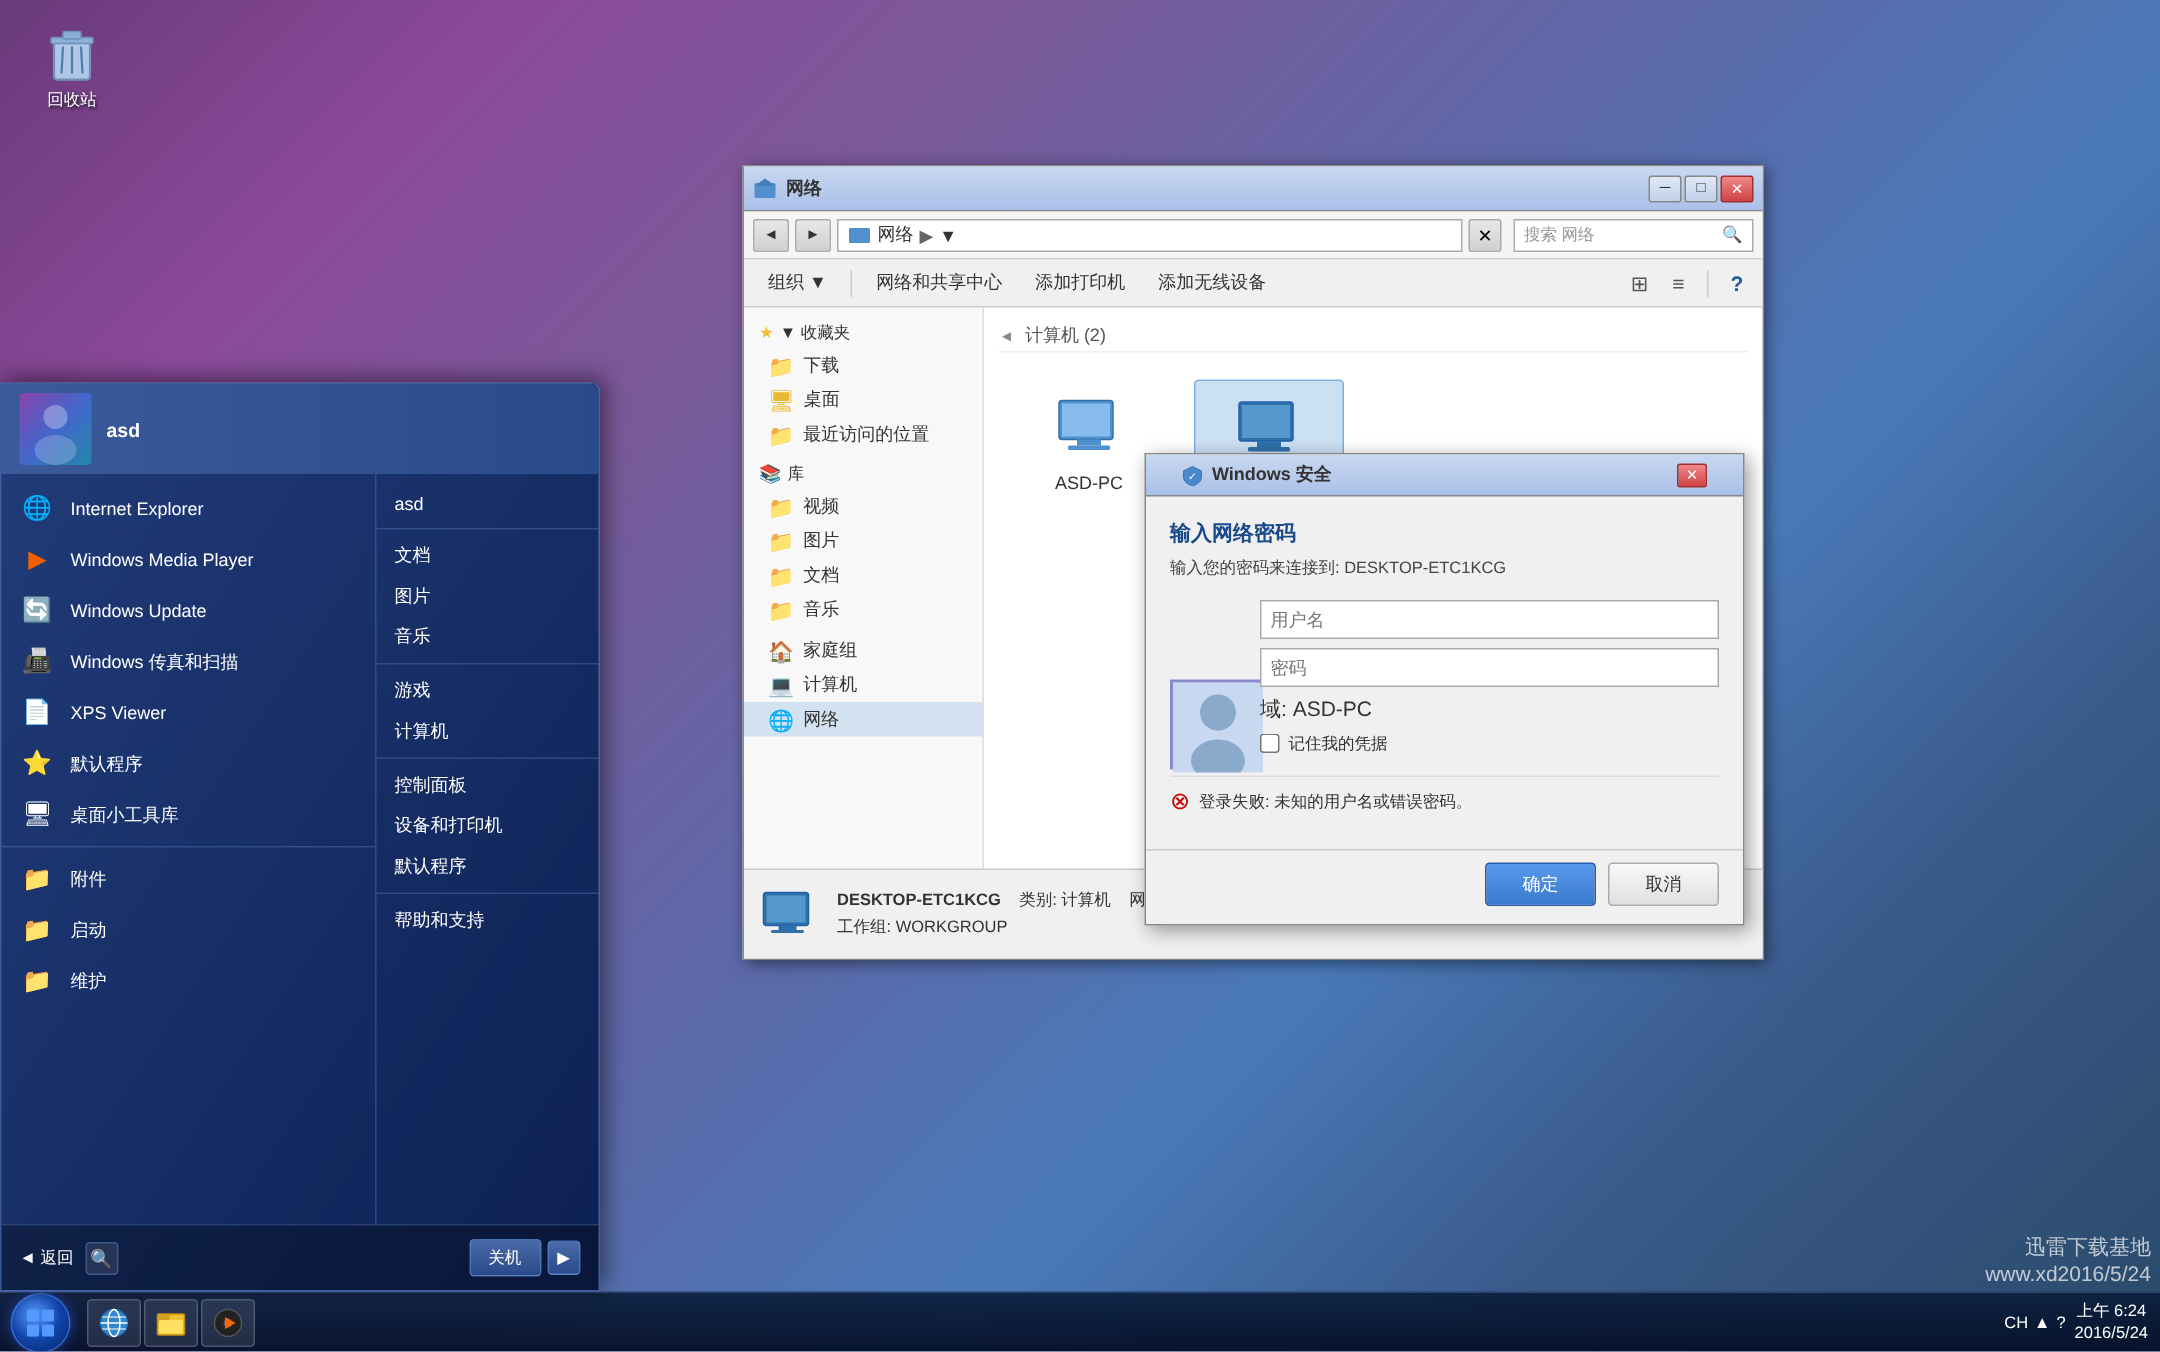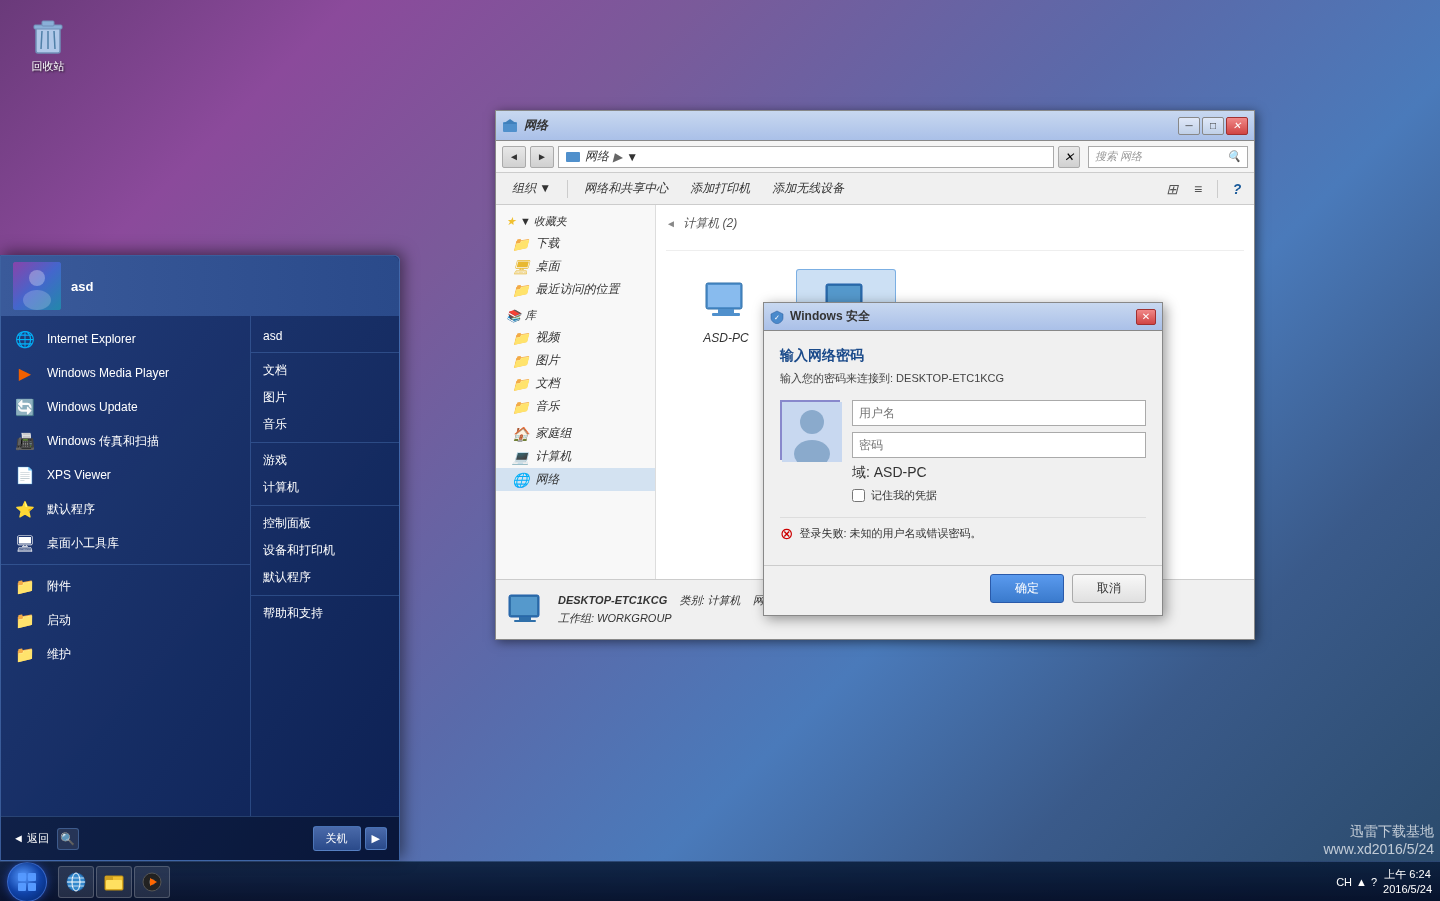--- a/index.html
+++ b/index.html
@@ -111,29 +111,28 @@
       display: flex;
       align-items: center;
       gap: 4px;
     }
 
     
     .explorer-window {
       position: absolute;
       top: 110px;
       left: 495px;
-      width: 760px;
+      width: 681px;
       height: 530px;
       background: #f0f0f0;
       border: 1px solid #888;
       box-shadow: 2px 2px 10px rgba(0,0,0,0.5);
       display: flex;
       flex-direction: column;
       z-index: 10;
-      font-style: italic;
     }
     .window-titlebar {
       height: 30px;
       background: linear-gradient(to bottom, #c8d8f0, #aac0e8);
       display: flex;
       align-items: center;
       padding: 0 6px;
       border-bottom: 1px solid #888;
       user-select: none;
     }
@@ -291,21 +290,21 @@
     .main-content {
       flex: 1;
       background: white;
       padding: 10px;
       overflow-y: auto;
     }
     .content-section-title {
       font-size: 12px;
       color: #555;
       margin-bottom: 8px;
-      padding-bottom: 18px;
+      padding-bottom: 2px;
       border-bottom: 1px solid #eee;
     }
     .computer-grid {
       display: flex;
       gap: 20px;
       flex-wrap: wrap;
       padding: 10px;
     }
     .computer-item {
       display: flex;
@@ -456,21 +455,21 @@
       background: #f0f0f0;
       border: 1px solid #888;
       box-shadow: 3px 3px 12px rgba(0,0,0,0.4);
       z-index: 50;
     }
     .dialog-titlebar {
       height: 28px;
       background: linear-gradient(to bottom, #c8d8f0, #aac0e8);
       display: flex;
       align-items: center;
-      padding: 0 6px;
+      padding: 0 24px;
       border-bottom: 1px solid #888;
     }
     .dialog-title {
       flex: 1;
       font-size: 12px;
       font-weight: bold;
       color: #333;
     }
     .dialog-close {
       width: 20px;
@@ -494,22 +493,22 @@
       font-weight: bold;
       margin-bottom: 6px;
     }
     .dialog-subtitle {
       font-size: 11px;
       color: #444;
       margin-bottom: 14px;
     }
     .dialog-content {
       display: flex;
-      gap: 12px;
-      align-items: flex-start;
+      gap: 0;
+      align-items: flex-end;
     }
     .dialog-user-icon {
       width: 60px;
       height: 60px;
       background: linear-gradient(135deg, #c0d8f0, #a0b8e0);
       border: 2px solid #8888cc;
       flex-shrink: 0;
     }
     .dialog-form {
       flex: 1;

